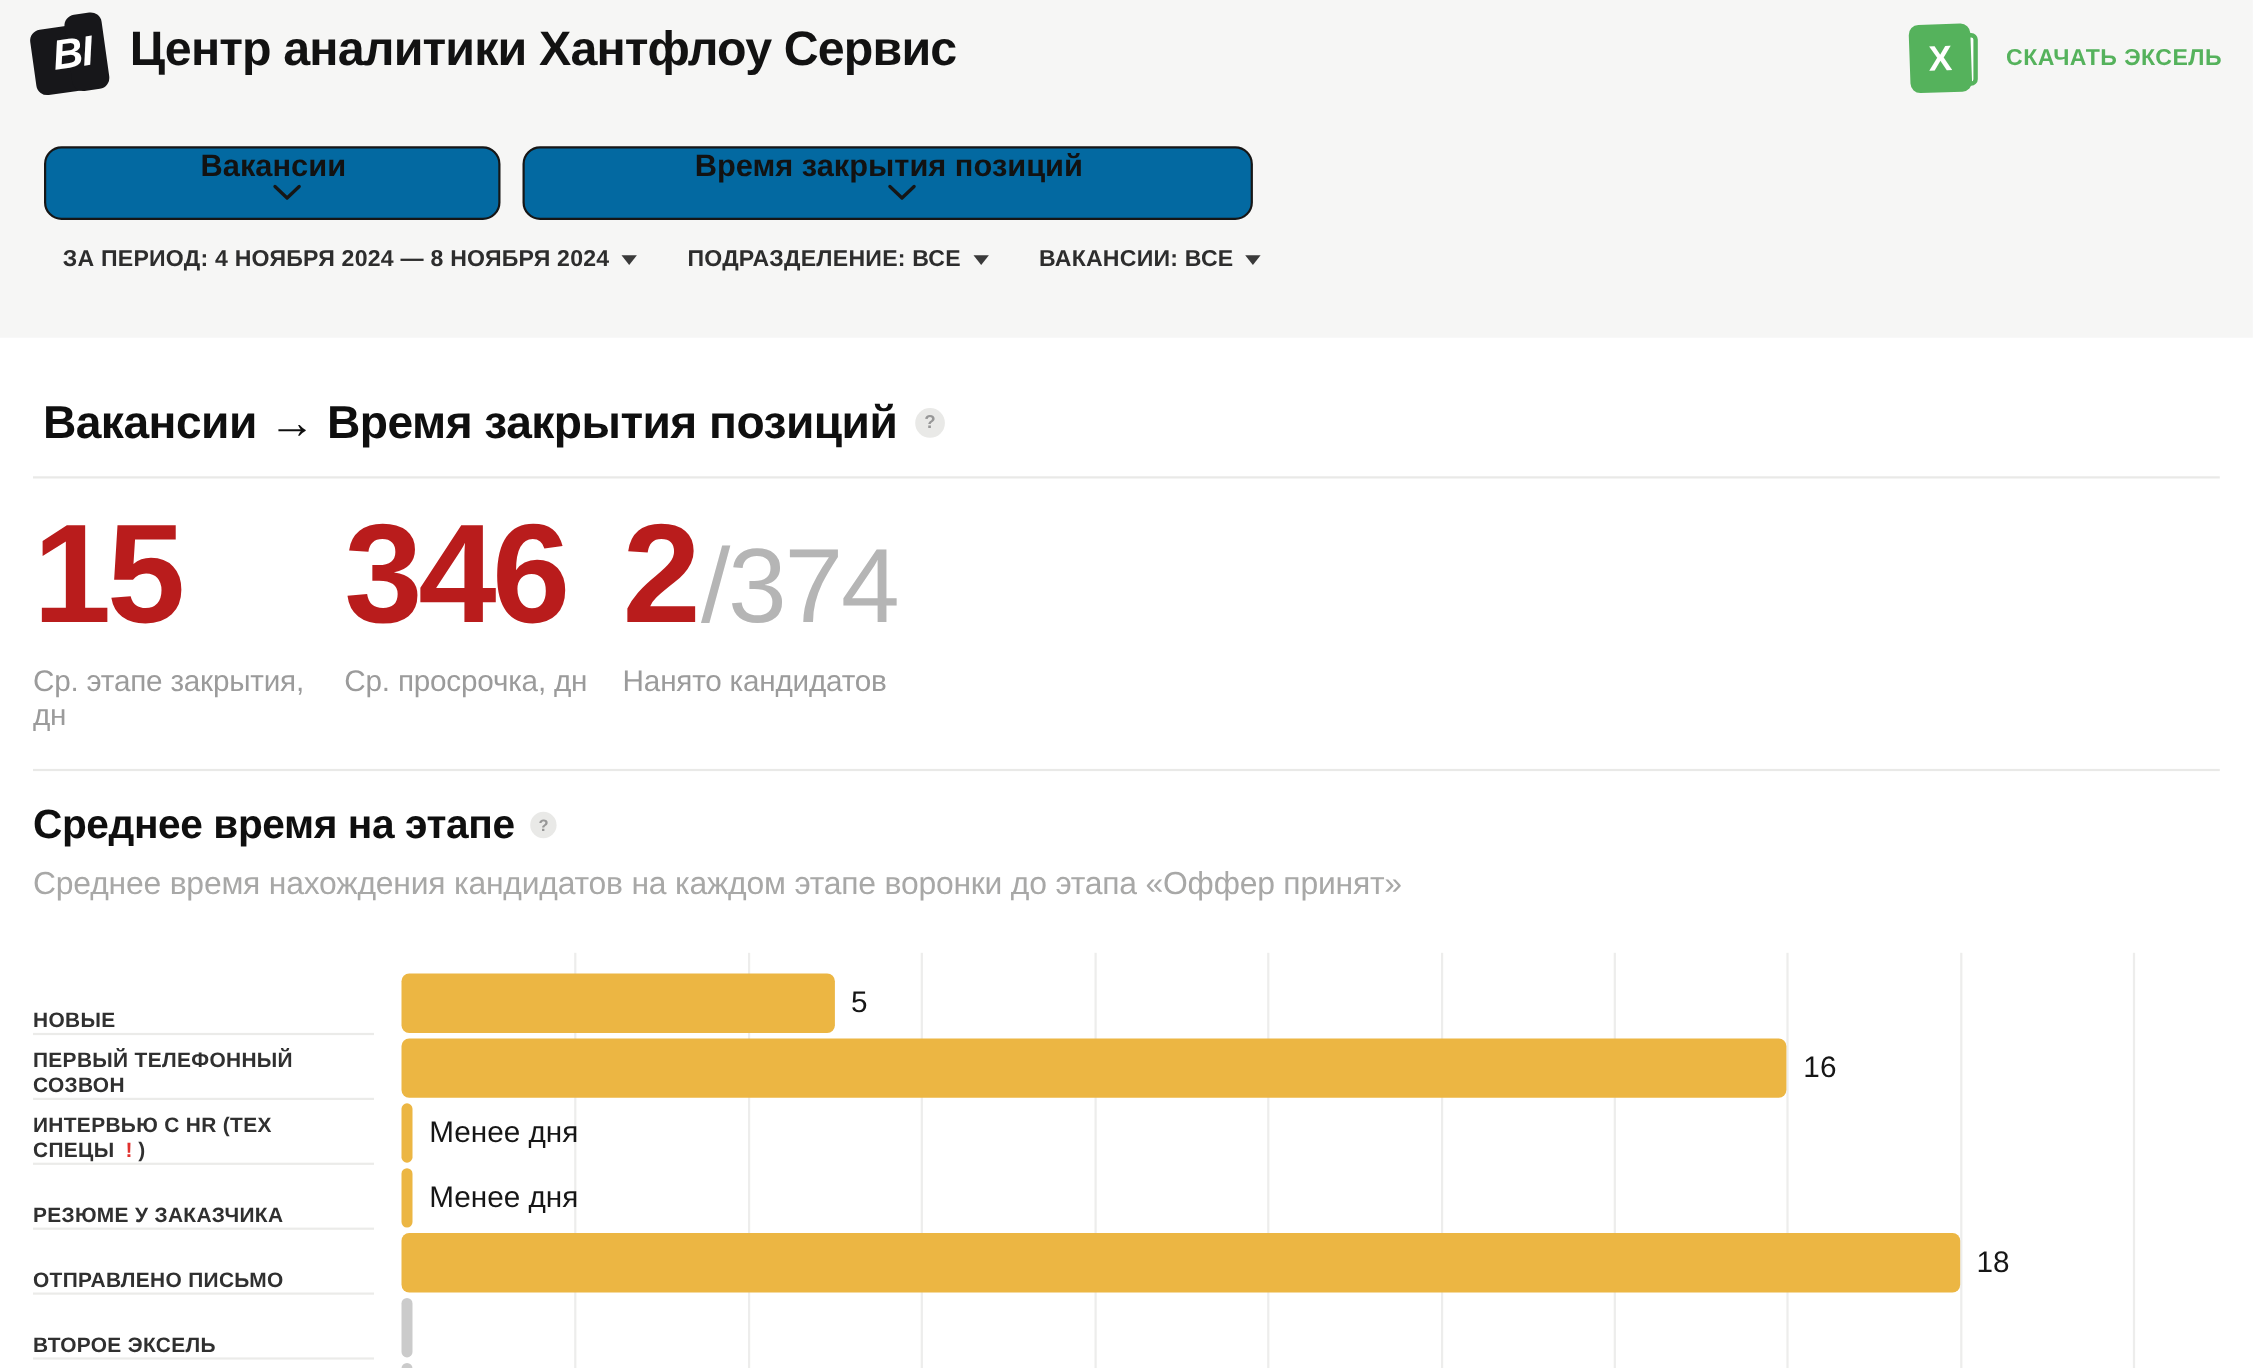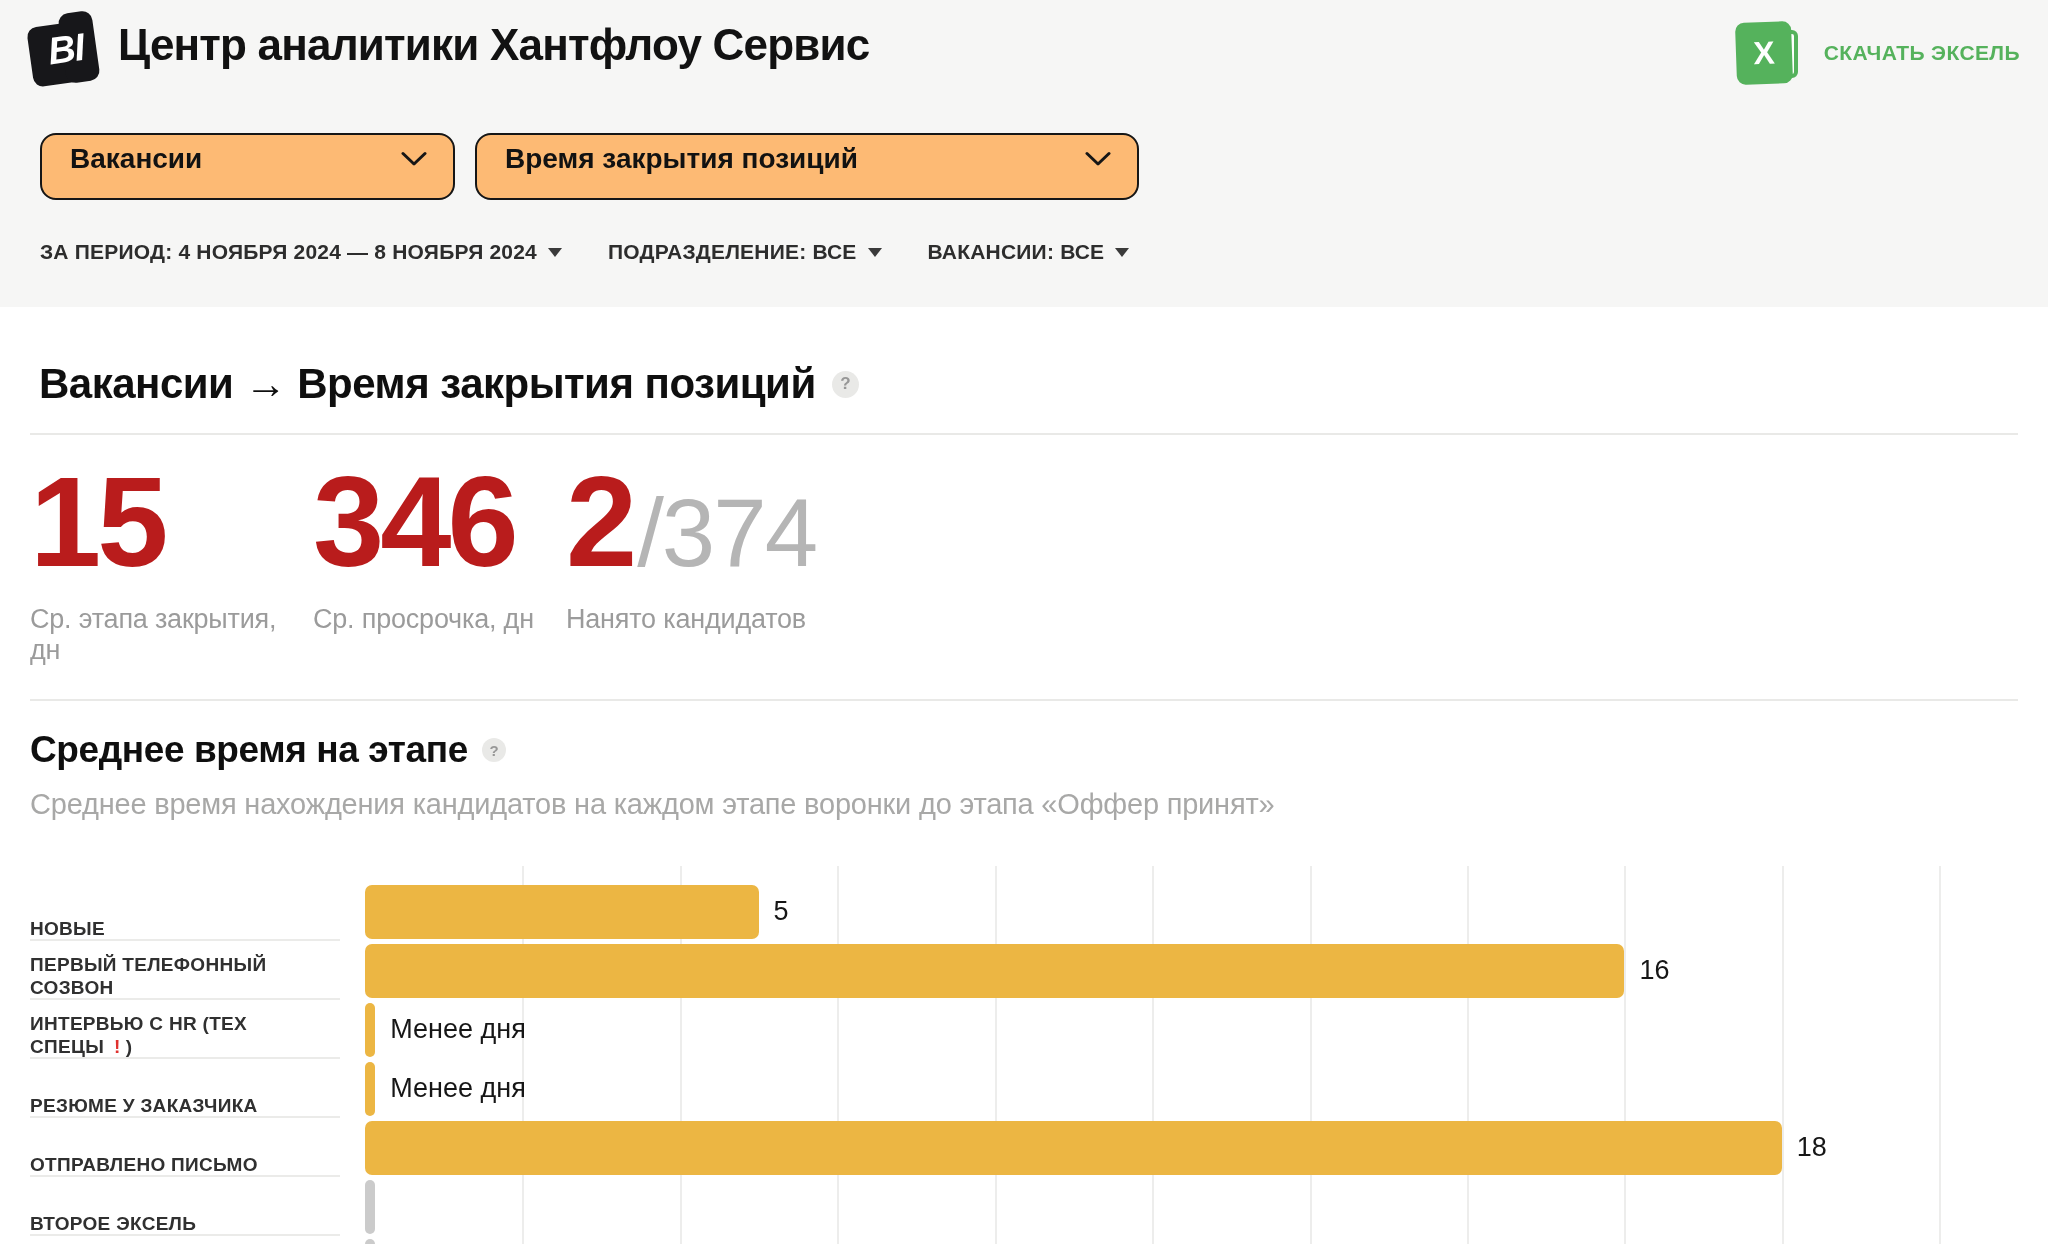--- a/index.html
+++ b/index.html
@@ -38,30 +38,30 @@
   .excel-sq {
     position:absolute; left:8px; top:0; width:56px; height:62px;
     background:#55b25c; border-radius:9px; transform:rotate(-2deg);
     display:flex; align-items:center; justify-content:center;
     color:#fff; font-size:32px; font-weight:700;
   }
   .excel-label { color:#55b25c; font-size:21px; font-weight:700; letter-spacing:0.4px; white-space:nowrap; }
 
   .selects { position:absolute; top:133px; left:40px; display:flex; gap:20px; }
   .select {
-    height:67px; background:#fdba74; border:2.5px solid #161616; border-radius:16px;
+    height:67px; background:#0369a1; border:2.5px solid #161616; border-radius:16px;
     display:flex; align-items:center; justify-content:space-between;
     padding:0 26px 16px 28px; font-size:28px; font-weight:700; color:#121212;
-    cursor:pointer; white-space:nowrap;
+    cursor:pointer; white-space:nowrap;flex-direction:column;
   }
   .select-report { width:415px; }
   .select-metric { width:664px; }
   .chevron { width:26px; height:16px; flex:none; margin-left:24px; }
 
-  .filters { position:absolute; top:224px; left:40px; display:flex; gap:46px; align-items:center;margin-top:16px; }
+  .filters { position:absolute; top:224px; left:57px; display:flex; gap:46px; align-items:center; }
   .filter {
     display:flex; align-items:center; gap:11px; cursor:pointer;
     font-size:21px; font-weight:700; color:#2d2d2d; letter-spacing:0.2px; white-space:nowrap;
   }
   .caret { width:0; height:0; border-left:7px solid transparent; border-right:7px solid transparent; border-top:9px solid #3a3a3a; flex:none; }
 
   
   .breadcrumb {
     position:absolute; left:39px; top:360px; display:flex; align-items:center;
     font-size:42px; font-weight:700; letter-spacing:-0.5px; color:#0f0f0f;
@@ -167,21 +167,21 @@
     <span class="help-badge">?</span>
   </div>
 
   <div class="divider divider1"></div>
 
   <div class="kpis">
     <div class="kpi">
       <div class="kpi-value-row">
           <span class="kpi-value">15</span>
         </div>
-      <div class="kpi-label">Ср. этапа закрытия, дн</div>
+      <div class="kpi-label">Ср. этапе закрытия, дн</div>
     </div>
     <div class="kpi">
       <div class="kpi-value-row">
           <span class="kpi-value">346</span>
         </div>
       <div class="kpi-label">Ср. просрочка, дн</div>
     </div>
     <div class="kpi">
       <div class="kpi-value-row">
         <span class="kpi-value">2</span>

